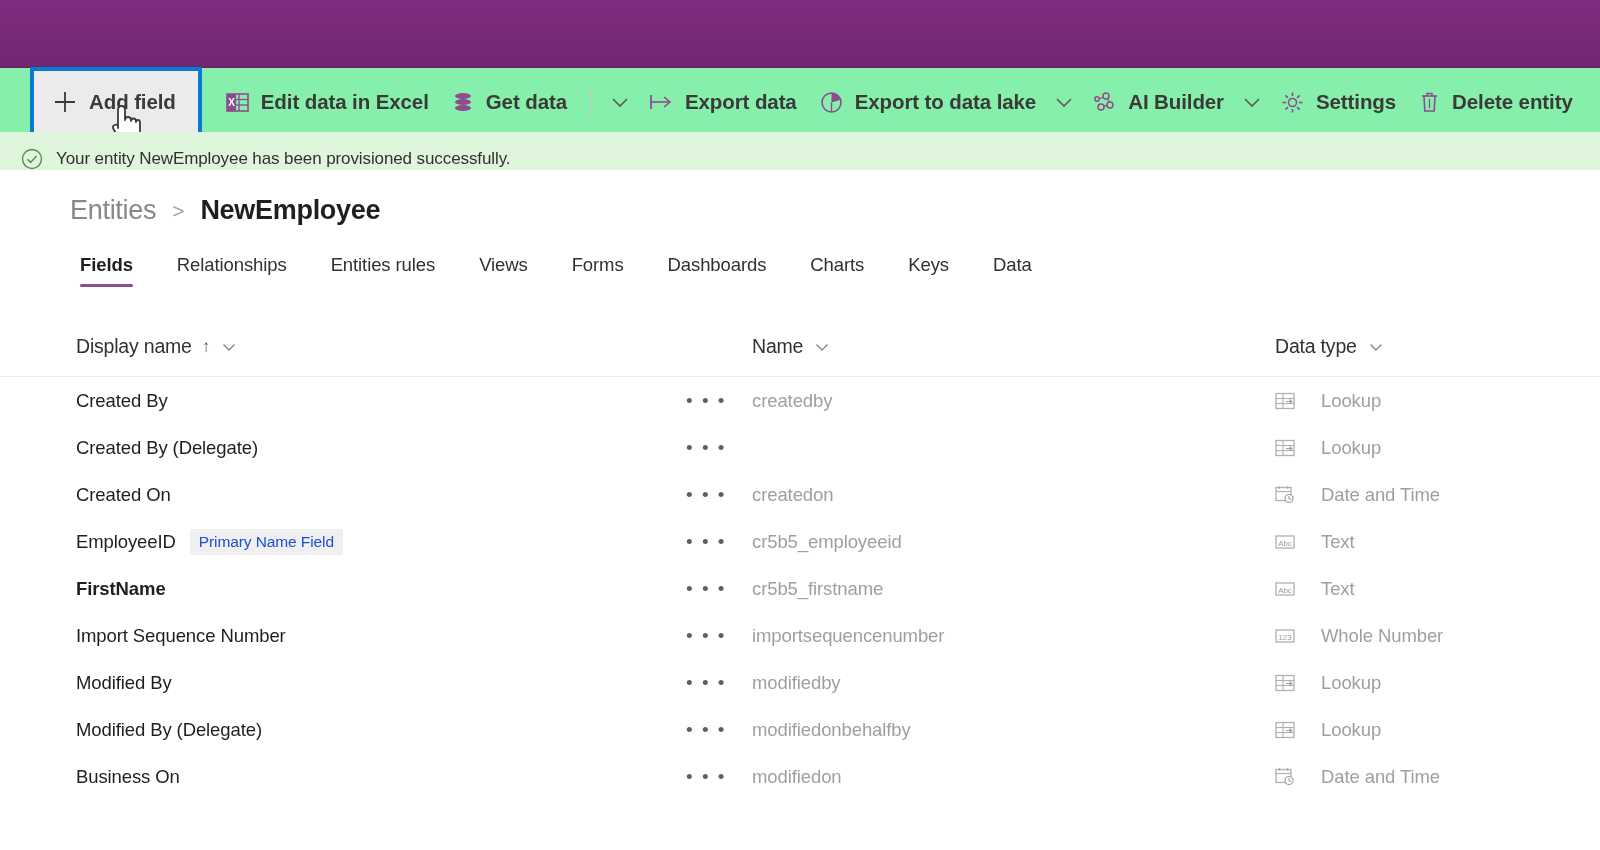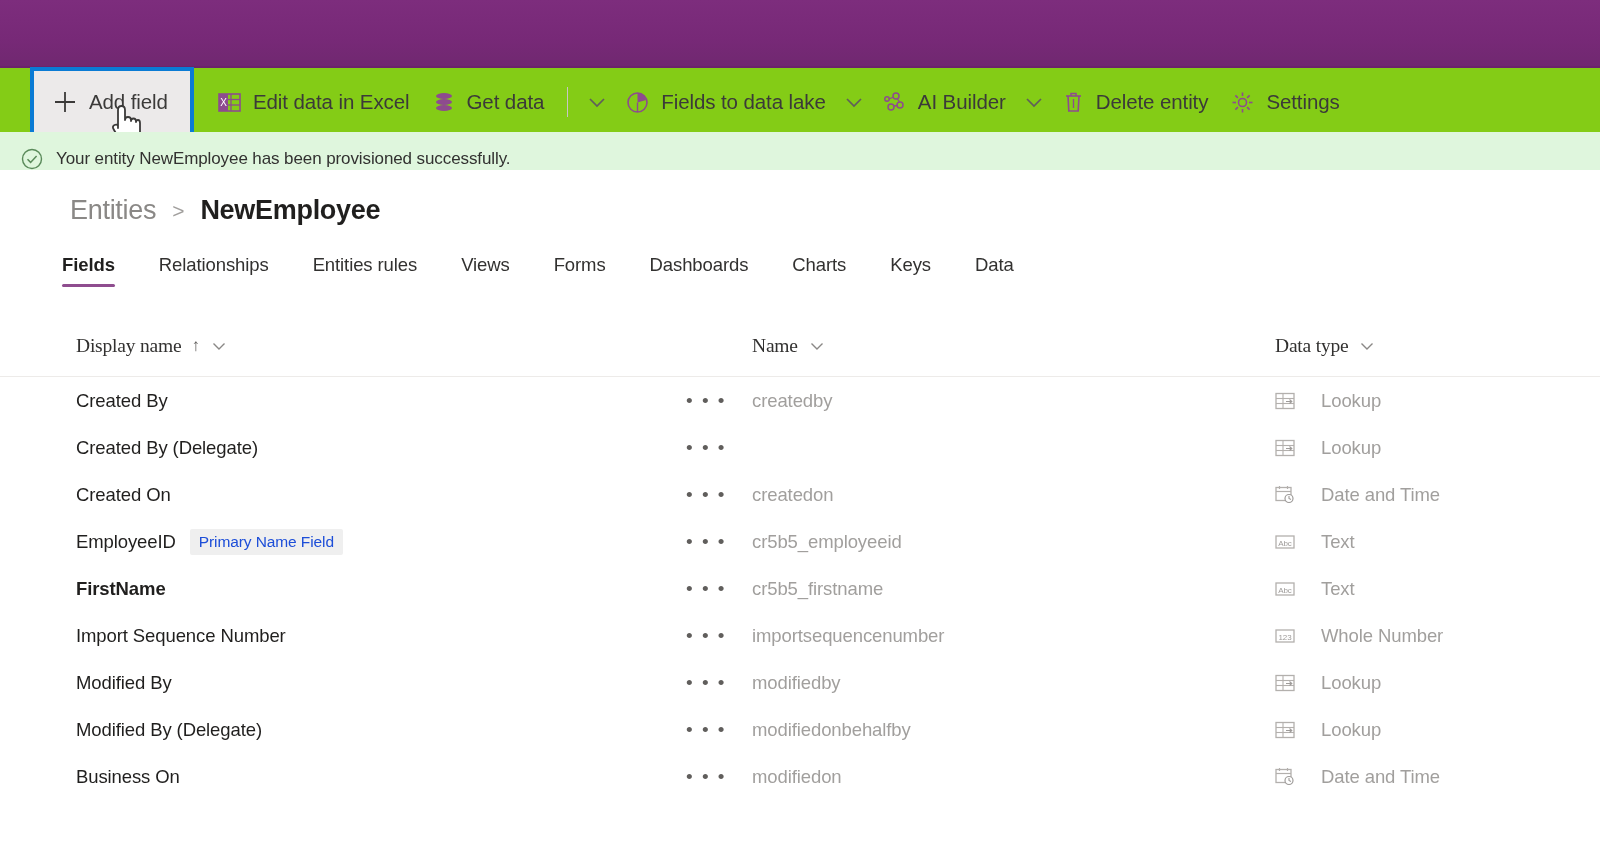--- a/index.html
+++ b/index.html
@@ -19,24 +19,25 @@
     position: absolute; left: 0; top: 0;
     width: 1600px; height: 68px;
     background: linear-gradient(180deg, #7d2d7d 0%, #772977 60%, #702870 100%);
     border-bottom: 2px solid #6b246b;
   }
 
   
   .command-bar {
     position: absolute; left: 0; top: 68px;
     width: 1600px; height: 68px;
-    background: #84cc16;
+    background: #86efac;
     display: flex; align-items: center;
     padding-left: 34px;
     white-space: nowrap;
+    font-weight: bold;
   }
   .cmd {
     display: inline-flex; align-items: center;
     height: 50px;
     padding: 0 11px;
     color: #3b3a39;
     font-size: 20.5px;
     cursor: pointer;
     background: transparent;
     border: none;
@@ -91,21 +92,21 @@
 
   .breadcrumb {
     position: absolute; left: 70px; top: 25px;
     display: flex; align-items: center;
   }
   .bc-parent { font-size: 27px; color: #8a8886; cursor: pointer; letter-spacing: -0.3px; }
   .bc-sep { font-size: 21px; color: #a19f9d; margin: 0 16px; }
   .bc-current { font-size: 27px; color: #201f1e; font-weight: bold; letter-spacing: -0.3px; }
 
   .tabs {
-    position: absolute; left: 62px; top: 84px;
+    position: absolute; left: 80px; top: 84px;
     display: flex; align-items: flex-end;
   }
   .tab {
     font-size: 18.5px; color: #323130;
     padding: 0 0 11px 0;
     margin-right: 44px;
     cursor: pointer;
     position: relative;
     letter-spacing: -0.1px;
   }
@@ -116,21 +117,20 @@
     height: 3px; background: #8f4d8f; border-radius: 2px;
   }
 
   
   .grid { position: absolute; left: 0; top: 155px; width: 1600px; }
 
   .grid-head {
     position: relative;
     height: 52px;
     border-bottom: 1px solid #edebe9;
-    font-family: Liberation Serif, serif;
   }
   .col-h {
     position: absolute; top: 10px;
     display: flex; align-items: center;
     font-size: 19.5px; color: #323130;
     cursor: pointer; letter-spacing: -0.2px;
   }
   .col-h .sortarrow { margin-left: 10px; color: #605e5c; font-size: 17px; }
   .col-h .hchev { margin-left: 10px; display: inline-flex; }
 
@@ -214,30 +214,40 @@
     </div>
 
     <div class="cmd-sep"></div>
 
     <div class="chev">
       <svg width="22" height="22" viewBox="0 0 22 22">
           <path d="M4 8 L11 15 L18 8" stroke="#605e5c" stroke-width="1.7" fill="none"></path>
         </svg>
     </div>
 
+    <div class="cmd">
+      <span class="ic">
+        <svg width="26" height="22" viewBox="0 0 26 22">
+          <line x1="3" y1="4" x2="3" y2="18" stroke="#8e4b8e" stroke-width="1.8"></line>
+          <line x1="3" y1="11" x2="21" y2="11" stroke="#8e4b8e" stroke-width="1.6"></line>
+          <path d="M16 6 L22 11 L16 16" stroke="#8e4b8e" stroke-width="1.6" fill="none"></path>
+        </svg>
+      </span>
+      <span class="lbl">Export data</span>
+    </div>
 
     <div class="cmd">
       <span class="ic">
         <svg width="25" height="25" viewBox="0 0 25 25">
           <circle cx="12.5" cy="12.5" r="9.5" fill="none" stroke="#8e4b8e" stroke-width="1.6"></circle>
           <path d="M12.5 12.5 L12.5 3 A9.5 9.5 0 0 1 21 10 Z" fill="#8e4b8e"></path>
           <line x1="12.5" y1="12.5" x2="12.5" y2="22" stroke="#8e4b8e" stroke-width="1.4"></line>
         </svg>
       </span>
-      <span class="lbl">Fields to data lake</span>
+      <span class="lbl">Export to data lake</span>
     </div>
 
     <div class="chev">
       <svg width="22" height="22" viewBox="0 0 22 22">
           <path d="M4 8 L11 15 L18 8" stroke="#605e5c" stroke-width="1.7" fill="none"></path>
         </svg>
     </div>
 
     <div class="cmd">
       <span class="ic">
@@ -251,51 +261,51 @@
           <line x1="12" y1="16" x2="15" y2="15.5" stroke="#8e4b8e" stroke-width="1.3"></line>
         </svg>
       </span>
       <span class="lbl">AI Builder</span>
     </div>
 
     <div class="chev">
       <svg width="22" height="22" viewBox="0 0 22 22">
           <path d="M4 8 L11 15 L18 8" stroke="#605e5c" stroke-width="1.7" fill="none"></path>
         </svg>
-    </div>
-
-    <div class="cmd">
-      <span class="ic">
-        <svg width="23" height="24" viewBox="0 0 23 24">
-          <path d="M4 6 L19 6" stroke="#8e4b8e" stroke-width="1.6"></path>
-          <path d="M9 6 L9 3.5 L14 3.5 L14 6" stroke="#8e4b8e" stroke-width="1.5" fill="none"></path>
-          <path d="M6 6 L6.8 21 L16.2 21 L17 6" stroke="#8e4b8e" stroke-width="1.6" fill="none"></path>
-          <line x1="11.5" y1="9" x2="11.5" y2="18" stroke="#8e4b8e" stroke-width="1.3"></line>
-        </svg>
-      </span>
-      <span class="lbl">Delete entity</span>
     </div>
 
     <div class="cmd">
       <span class="ic">
         <svg width="25" height="25" viewBox="0 0 25 25">
           <circle cx="12.5" cy="12.5" r="4" fill="none" stroke="#8e4b8e" stroke-width="1.6"></circle>
           <g stroke="#8e4b8e" stroke-width="1.6">
             <line x1="12.5" y1="2.5" x2="12.5" y2="6"></line>
             <line x1="12.5" y1="19" x2="12.5" y2="22.5"></line>
             <line x1="2.5" y1="12.5" x2="6" y2="12.5"></line>
             <line x1="19" y1="12.5" x2="22.5" y2="12.5"></line>
             <line x1="5.4" y1="5.4" x2="7.9" y2="7.9"></line>
             <line x1="17.1" y1="17.1" x2="19.6" y2="19.6"></line>
             <line x1="19.6" y1="5.4" x2="17.1" y2="7.9"></line>
             <line x1="7.9" y1="17.1" x2="5.4" y2="19.6"></line>
           </g>
         </svg>
       </span>
       <span class="lbl">Settings</span>
+    </div>
+
+    <div class="cmd">
+      <span class="ic">
+        <svg width="23" height="24" viewBox="0 0 23 24">
+          <path d="M4 6 L19 6" stroke="#8e4b8e" stroke-width="1.6"></path>
+          <path d="M9 6 L9 3.5 L14 3.5 L14 6" stroke="#8e4b8e" stroke-width="1.5" fill="none"></path>
+          <path d="M6 6 L6.8 21 L16.2 21 L17 6" stroke="#8e4b8e" stroke-width="1.6" fill="none"></path>
+          <line x1="11.5" y1="9" x2="11.5" y2="18" stroke="#8e4b8e" stroke-width="1.3"></line>
+        </svg>
+      </span>
+      <span class="lbl">Delete entity</span>
     </div>
   </div>
 
   <svg class="cursor" viewBox="0 0 34 44">
     <path d="M10 26 L10 8 Q10 4 13.5 4 Q17 4 17 8 L17 18 Q17 15 20 15 Q23 15 23 18 L23 19 Q23 16.5 25.5 16.5 Q28 16.5 28 19.5 L28 20 Q28 18 30 18 Q32 18 32 21 L32 32 Q32 40 24 40 L17 40 Q12 40 10 35 L5.5 27 Q4 24.5 6.5 23 Q9 21.8 10 24 Z" fill="#ffffff" stroke="#3b3a39" stroke-width="1.8" stroke-linejoin="round"></path>
   </svg>
 
   <div class="msg-bar">
     <span class="msg-icon">
       <svg width="24" height="24" viewBox="0 0 24 24">

